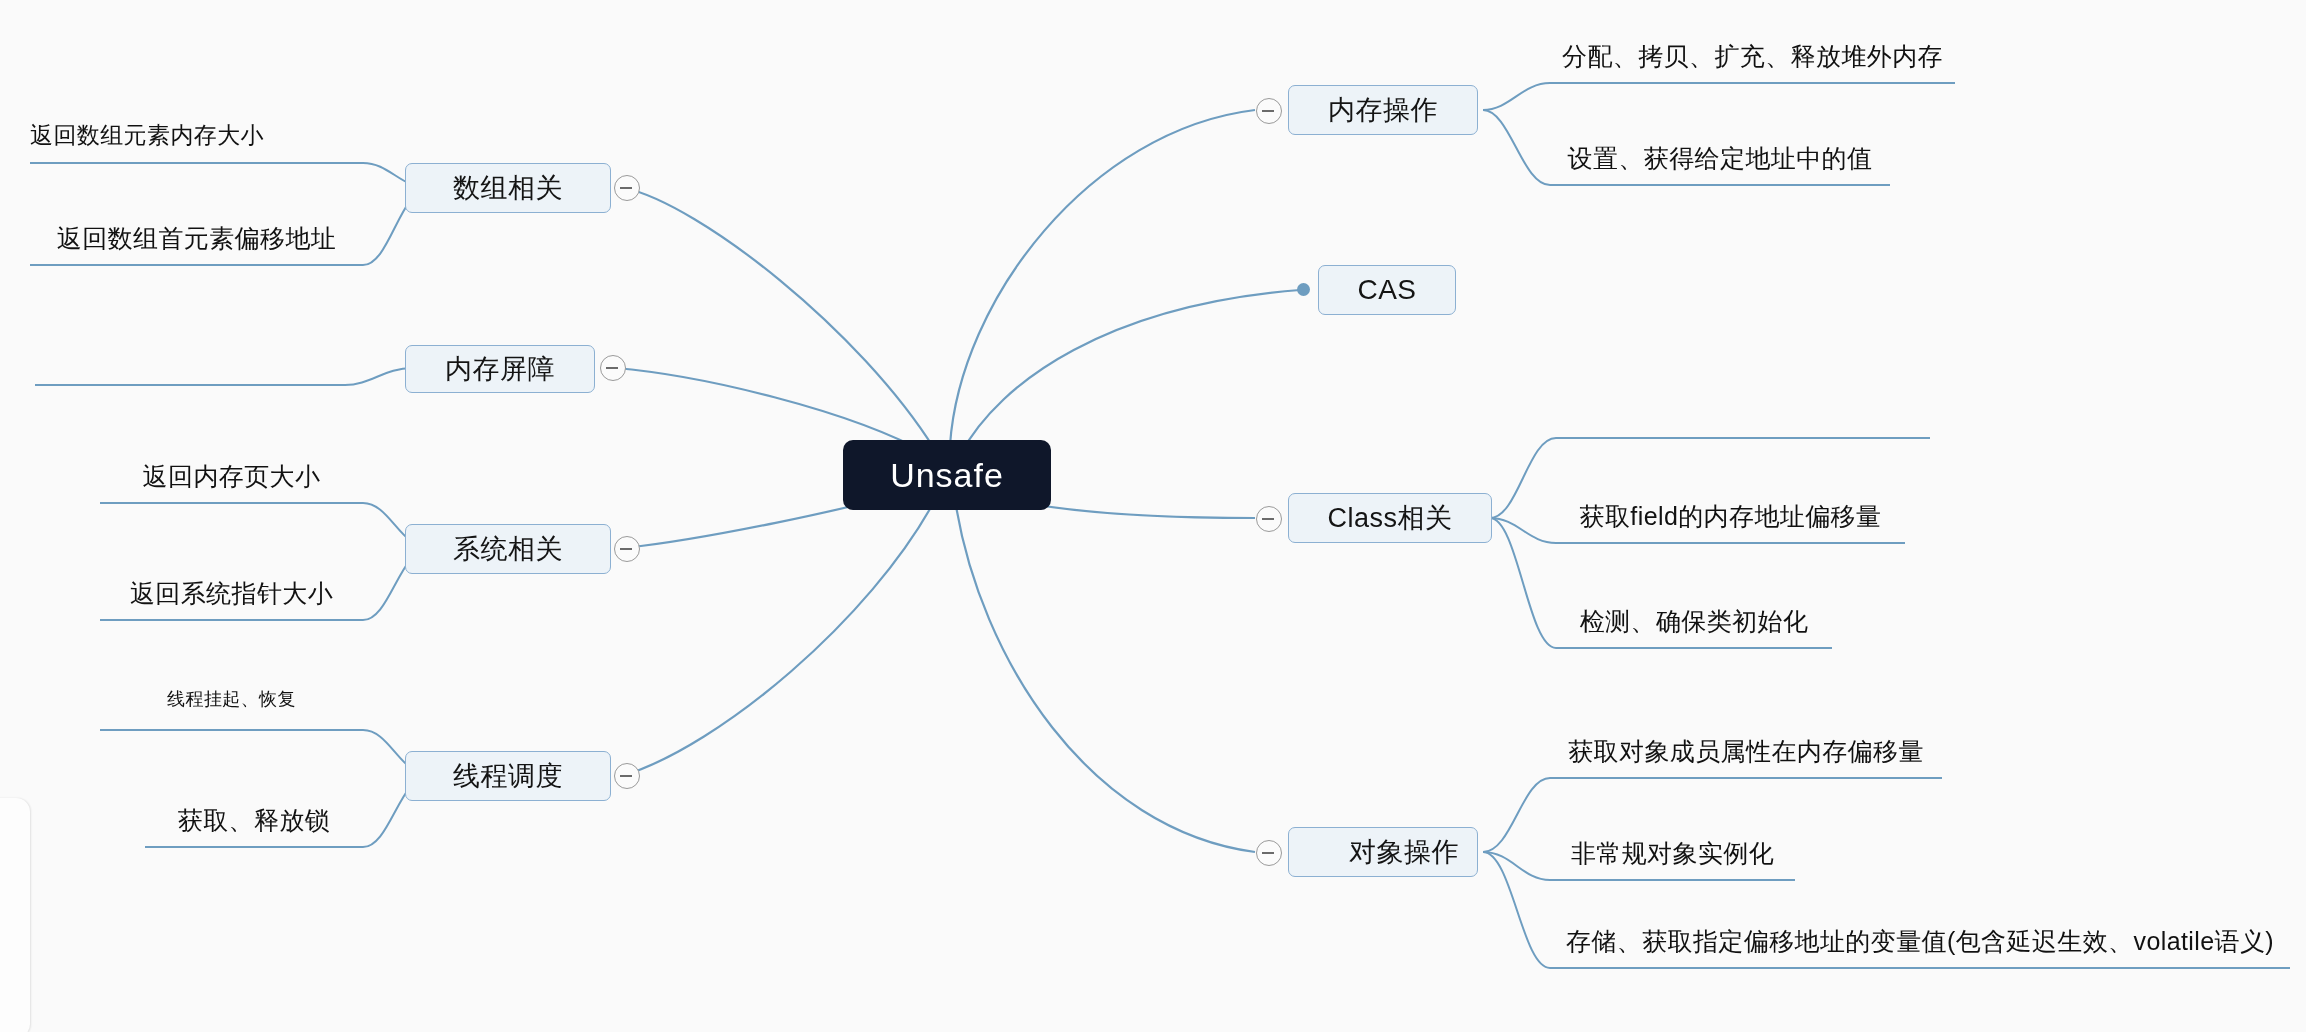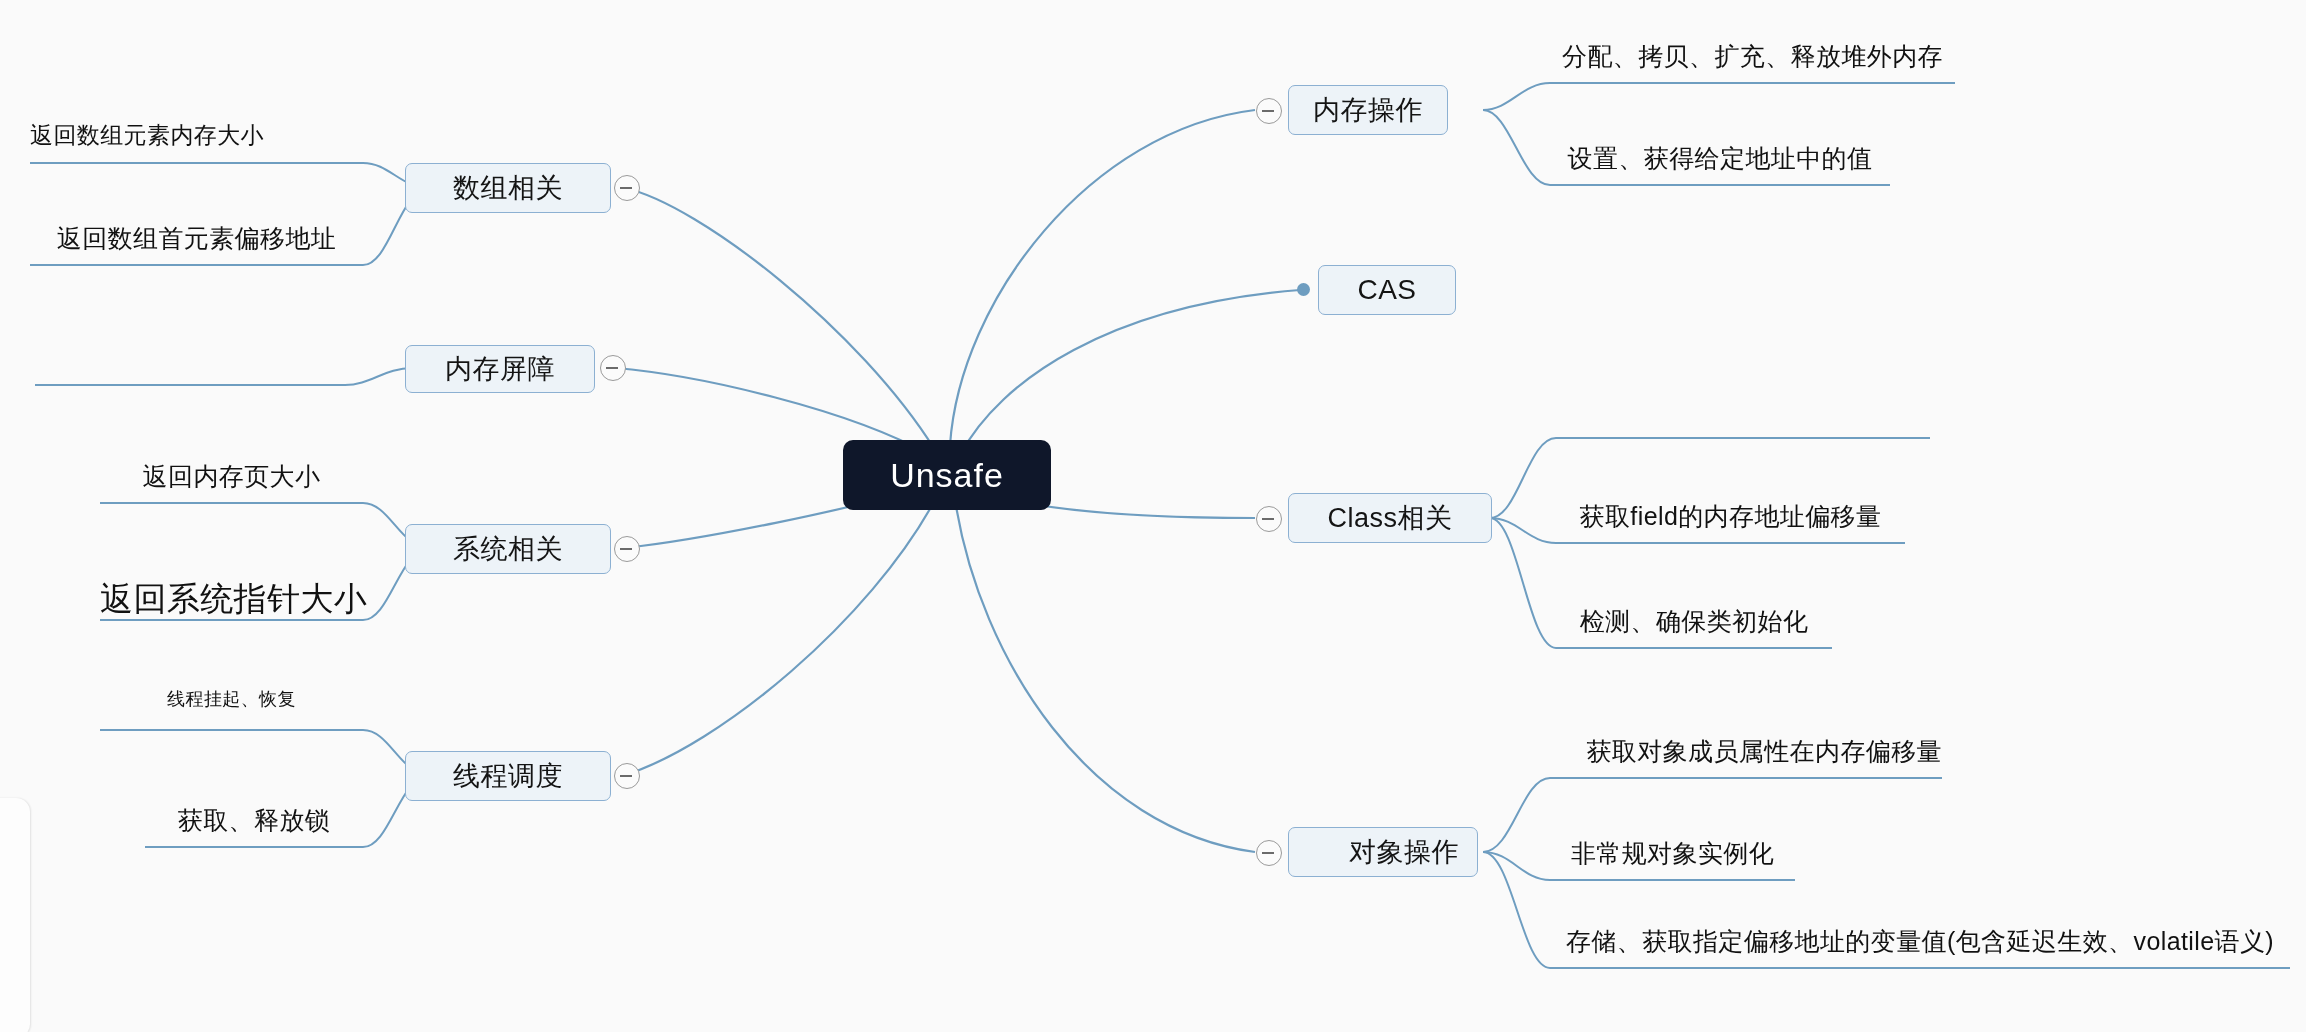--- a/index.html
+++ b/index.html
@@ -158,21 +158,21 @@
     <span>系统相关</span>
   </div>
   <div class="toggle" style="left:614px; top:536px;"></div>
 
   <div class="node" style="left:405px; top:751px; width:206px; height:50px; font-size:27px;">
     <span>线程调度</span>
   </div>
   <div class="toggle" style="left:614px; top:763px;"></div>
 
   <div class="toggle" style="left:1256px; top:98px;"></div>
-  <div class="node" style="left:1288px; top:85px; width:160px; height:50px; font-size:27px;">
+  <div class="node" style="left:1288px; top:85px; width:190px; height:50px; font-size:27px;">
     <span>内存操作</span>
   </div>
 
   <div class="dot" style="left:1297px; top:283px;"></div>
   <div class="node" style="left:1318px; top:265px; width:138px; height:50px; font-size:28px;">
     <span>CAS</span>
   </div>
 
   <div class="toggle" style="left:1256px; top:506px;"></div>
   <div class="node" style="left:1288px; top:493px; width:204px; height:50px; font-size:27px;">
@@ -182,28 +182,28 @@
   <div class="toggle" style="left:1256px; top:840px;"></div>
   <div class="node" style="left:1288px; top:827px; width:190px; height:50px; font-size:27px;padding-left:42px;">
     <span>对象操作</span>
   </div>
 
   <div class="leaf" style="left:30px; top:120px; width:333px; text-align:left; font-size:23px;">返回数组元素内存大小</div>
   <div class="leaf" style="left:30px; top:222px; width:333px; text-align:center; font-size:25px;">返回数组首元素偏移地址</div>
 
 
   <div class="leaf" style="left:100px; top:460px; width:263px; text-align:center; font-size:25px;">返回内存页大小</div>
-  <div class="leaf" style="left:100px; top:577px; width:263px; text-align:center; font-size:33px;">返回系统指针大小</div>
+  <div class="leaf" style="left:100px; top:577px; width:263px; text-align:center; font-size:25px;">返回系统指针大小</div>
 
   <div class="leaf" style="left:100px; top:687px; width:263px; text-align:center; font-size:18px;">线程挂起、恢复</div>
   <div class="leaf" style="left:145px; top:804px; width:218px; text-align:center; font-size:25px;">获取、释放锁</div>
 
   <div class="leaf" style="left:1550px; top:40px; width:405px; text-align:center; font-size:25px;">分配、拷贝、扩充、释放堆外内存</div>
   <div class="leaf" style="left:1550px; top:142px; width:340px; text-align:center; font-size:25px;">设置、获得给定地址中的值</div>
 
   <div class="leaf" style="left:1556px; top:500px; width:349px; text-align:center; font-size:25px;">获取field的内存地址偏移量</div>
   <div class="leaf" style="left:1556px; top:605px; width:276px; text-align:center; font-size:25px;">检测、确保类初始化</div>
 
-  <div class="leaf" style="left:1550px; top:735px; width:392px; text-align:right; font-size:25px;">获取对象成员属性在内存偏移量</div>
+  <div class="leaf" style="left:1550px; top:735px; width:392px; text-align:center; font-size:25px;">获取对象成员属性在内存偏移量</div>
   <div class="leaf" style="left:1550px; top:837px; width:245px; text-align:center; font-size:25px;">非常规对象实例化</div>
   <div class="leaf" style="left:1550px; top:925px; width:740px; text-align:center; font-size:25px;">存储、获取指定偏移地址的变量值(包含延迟生效、volatile语义)</div>
 
 </div>
 
 </body></html>

